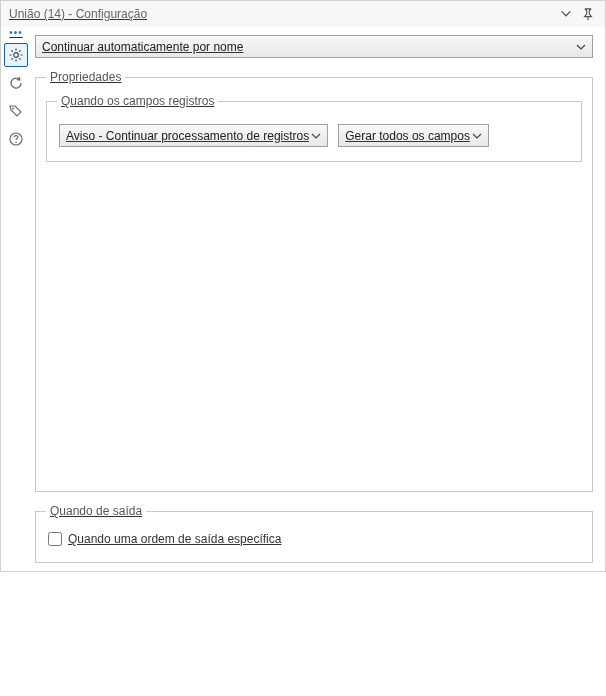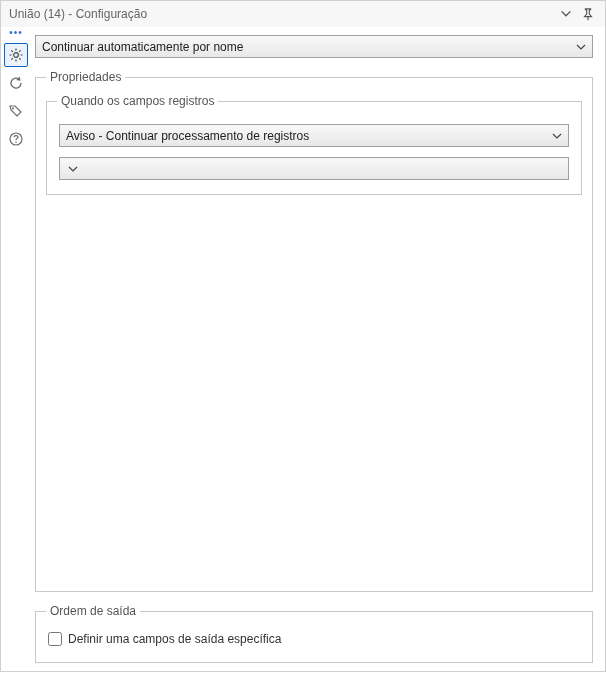--- a/index.html
+++ b/index.html
@@ -6,23 +6,24 @@
   html, body {
     margin: 0; padding: 0;
     width: 606px; height: 696px;
     font-family: "Segoe UI", Tahoma, sans-serif;
     font-size: 12px;
     background: #fff;
     color: #333;
     overflow: hidden;
   }
   .panel {
-    width: 606px; height: 672px;
+    width: 606px; height: 572px;
     display: flex; flex-direction: column;
     border: 1px solid #d0d0d0;
+    text-decoration: underline;
   }
   .titlebar {
     height: 26px;
     display: flex; align-items: center;
     padding: 0 6px 0 8px;
     background: #f7f7f7;
     color: #666;
     font-size: 12px;
   }
   .titlebar .title { flex: 1; }
@@ -95,21 +96,21 @@
     color: #555;
     padding: 0 4px;
   }
   .props-outer {
     flex: 0 0 auto;
   }
   .props-inner {
     margin-top: 6px;
   }
   .props-inner .stack {
-    display: flex; flex-direction: column; gap: 10px;
+    display: flex; flex-direction: row; gap: 10px;
     padding: 6px 2px 2px 2px;
   }
   .props-spacer {
     flex: 1;
   }
   .order-group {
     margin-top: auto;
   }
   .checkbox-row {
     display: flex; align-items: center;
@@ -196,35 +197,36 @@
           <div class="stack">
             <div class="combo">
               <span class="combo-text">Aviso - Continuar processamento de registros</span>
               <span class="combo-arrow">
                 <svg viewBox="0 0 10 10">
                     <path d="M1 3 L5 7 L9 3" fill="none" stroke="currentColor" stroke-width="1.2"></path>
                   </svg>
               </span>
             </div>
             <div class="combo">
+              <span class="combo-text">Gerar todos os campos</span>
               <span class="combo-arrow">
                 <svg viewBox="0 0 10 10">
                     <path d="M1 3 L5 7 L9 3" fill="none" stroke="currentColor" stroke-width="1.2"></path>
                   </svg>
               </span>
             </div>
           </div>
         </fieldset>
 
         <div class="props-spacer"></div>
       </fieldset>
 
       <fieldset class="group order-group">
-        <legend>Ordem de saída</legend>
+        <legend>Quando de saída</legend>
         <label class="checkbox-row">
           <input type="checkbox" style="">
-          <span>Definir uma campos de saída específica</span>
+          <span>Quando uma ordem de saída específica</span>
         </label>
       </fieldset>
 
     </div>
   </div>
 </div>
 
 </body></html>

